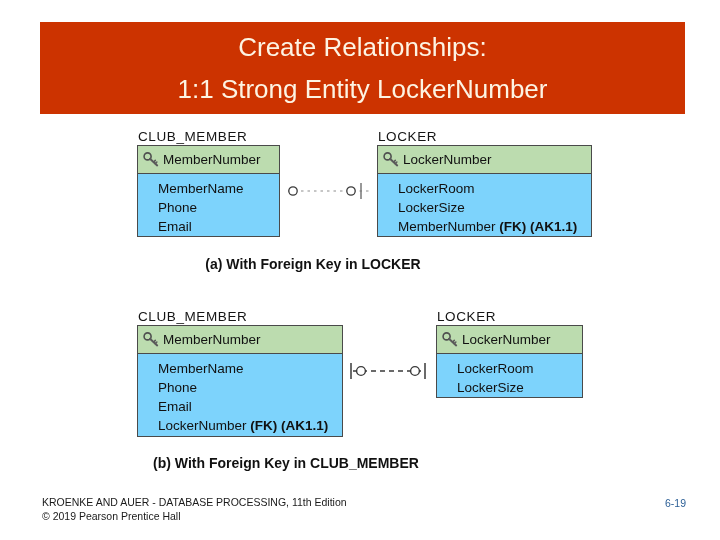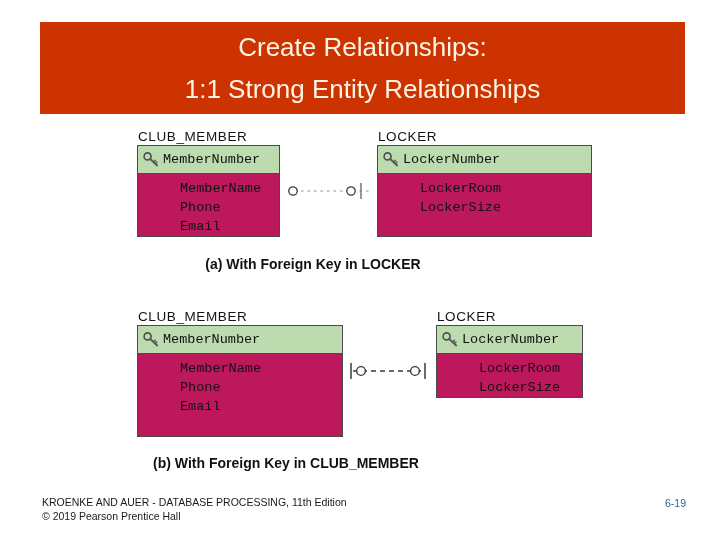--- a/index.html
+++ b/index.html
@@ -48,36 +48,34 @@
     width: 720px;
     height: 365px;
   }
 
   .erd-group { position: absolute; }
 
   .entity {
     position: absolute;
     box-sizing: border-box;
     border: 1.5px solid #4a4a4a;
-    background: #be185d;
-    font-family: Liberation Mono, monospace;
+    background: #7dd3fc;
   }
   .entity .ent-header {
     box-sizing: border-box;
     background: #bcdcaf;
     border-bottom: 1.5px solid #4a4a4a;
     height: 28px;
     display: flex;
     align-items: center;
     padding-left: 5px;
   }
   .entity .ent-body {
     box-sizing: border-box;
     padding: 5px 0 6px 20px;
-    margin-left: 22px;
   }
   .attr {
     font-size: 13.5px;
     line-height: 19px;
     color: #111111;
     white-space: nowrap;
   }
   .pk-name {
     font-size: 13.5px;
     color: #111111;
@@ -137,21 +135,21 @@
     color: #2c5f96;
     white-space: nowrap;
     padding-left: 12px;
   }
 </style>
 </head>
 <body>
 
 <div id="title-banner">
   <div class="title-line">Create Relationships:</div>
-  <div class="title-line">1:1 Strong Entity Relationships</div>
+  <div class="title-line">1:1 Strong Entity LockerNumber</div>
 </div>
 
 <div id="figure-area">
 
   <div class="erd-group" style="left:0; top:0; width:720px; height:160px;">
 
     <div class="entity-label" style="left:138px; top:11px;">CLUB_MEMBER</div>
 
     <div class="entity" style="left:137px; top:27px; width:143px; height:92px;">
       <div class="ent-header">
@@ -191,20 +189,21 @@
             <path d="M7.0 6.8 L14.2 13.4" stroke="#5a5a5a" stroke-width="2" stroke-linecap="round" fill="none"></path>
             <path d="M10.6 10.1 L12.3 8.4" stroke="#5a5a5a" stroke-width="1.5" stroke-linecap="round" fill="none"></path>
             <path d="M12.3 11.6 L13.9 10.0" stroke="#5a5a5a" stroke-width="1.5" stroke-linecap="round" fill="none"></path>
           </svg>
         </span>
         <span class="pk-name">LockerNumber</span>
       </div>
       <div class="ent-body">
         <div class="attr">LockerRoom</div>
         <div class="attr">LockerSize</div>
+        <div class="attr">MemberNumber <span class="fk-tag">(FK)</span> <span class="fk-tag">(AK1.1)</span></div>
       </div>
     </div>
 
     <div class="fig-caption" style="left:0; top:138px; width:626px;">(a) With Foreign Key in LOCKER</div>
   </div>
 
   <div class="erd-group" style="left:0; top:180px; width:720px; height:185px;">
 
     <div class="entity-label" style="left:138px; top:11px;">CLUB_MEMBER</div>
 
@@ -217,20 +216,21 @@
             <path d="M10.6 10.1 L12.3 8.4" stroke="#5a5a5a" stroke-width="1.5" stroke-linecap="round" fill="none"></path>
             <path d="M12.3 11.6 L13.9 10.0" stroke="#5a5a5a" stroke-width="1.5" stroke-linecap="round" fill="none"></path>
           </svg>
         </span>
         <span class="pk-name">MemberNumber</span>
       </div>
       <div class="ent-body">
         <div class="attr">MemberName</div>
         <div class="attr">Phone</div>
         <div class="attr">Email</div>
+        <div class="attr">LockerNumber <span class="fk-tag">(FK)</span> <span class="fk-tag">(AK1.1)</span></div>
       </div>
     </div>
 
     <div class="connector" style="left:343px; top:62px; width:90px; height:22px;">
       <svg width="90" height="22" viewBox="0 0 90 22">
         <line x1="10" y1="11" x2="80" y2="11" stroke="#3a3a3a" stroke-width="1.3" stroke-dasharray="5,4"></line>
         <line x1="8" y1="3" x2="8" y2="19" stroke="#3a3a3a" stroke-width="1.5"></line>
         <circle cx="18" cy="11" r="4.4" fill="#ffffff" stroke="#3a3a3a" stroke-width="1.4"></circle>
         <circle cx="72" cy="11" r="4.4" fill="#ffffff" stroke="#3a3a3a" stroke-width="1.4"></circle>
         <line x1="82" y1="3" x2="82" y2="19" stroke="#3a3a3a" stroke-width="1.5"></line>

